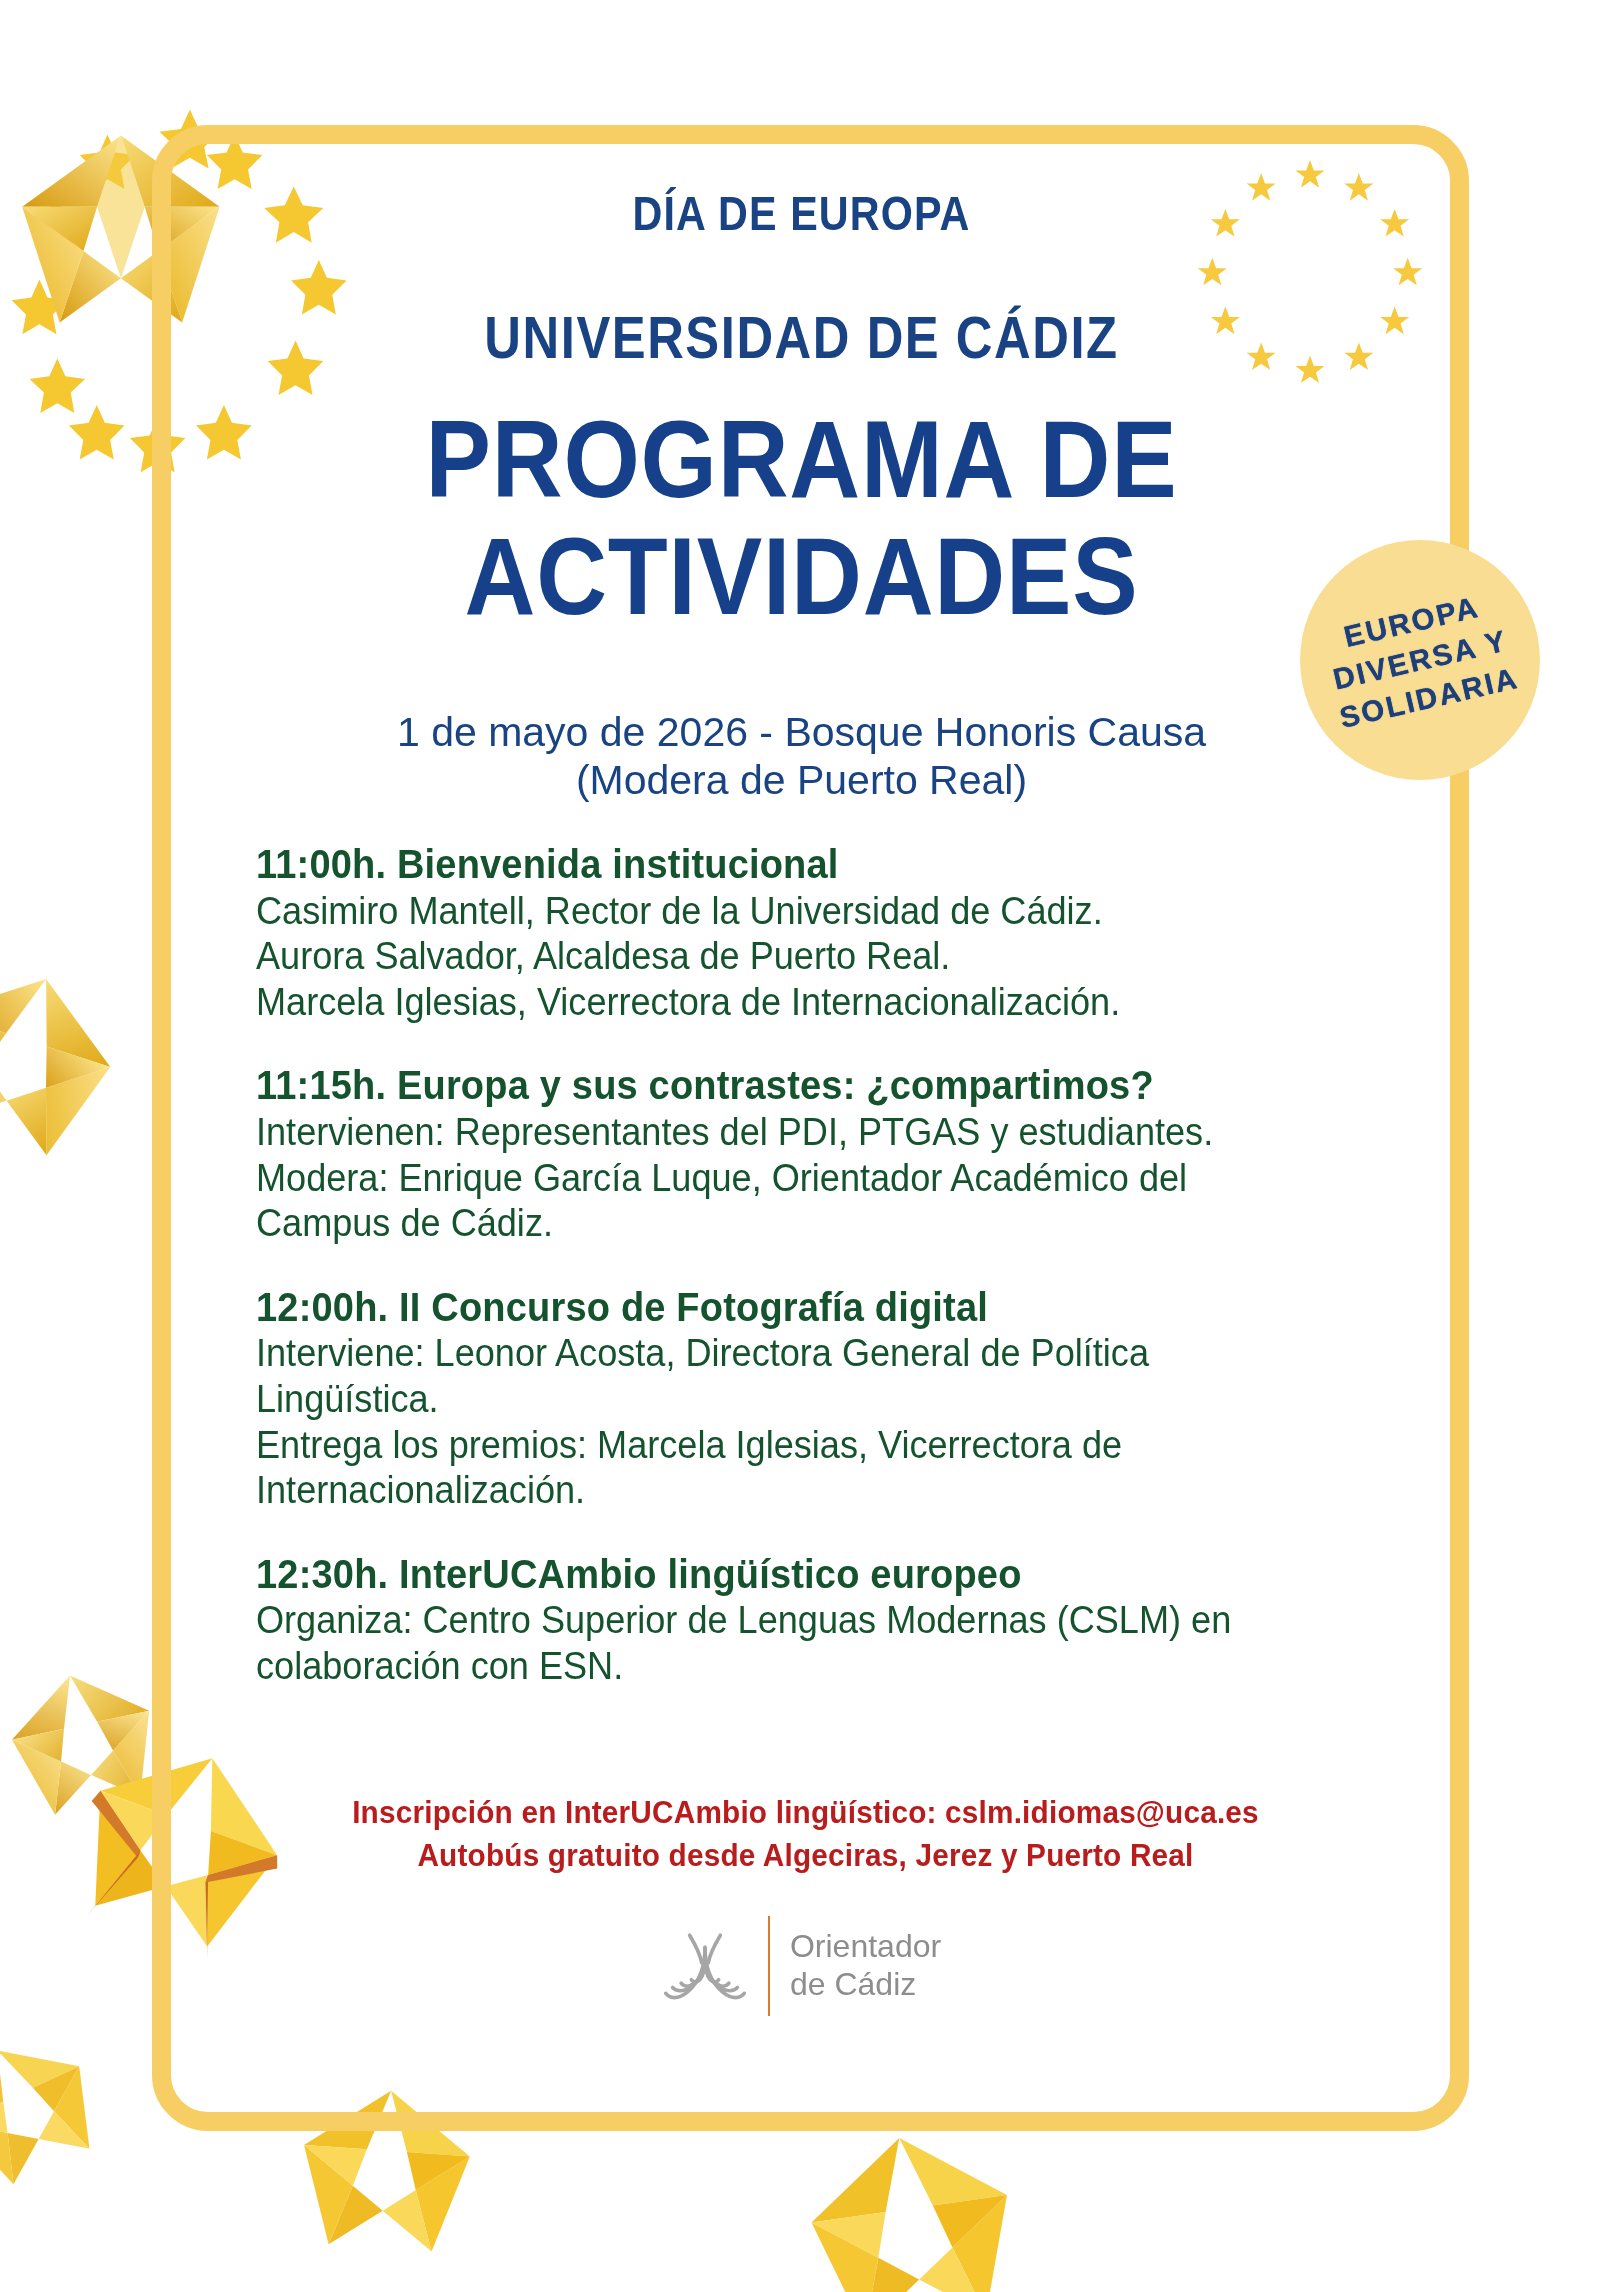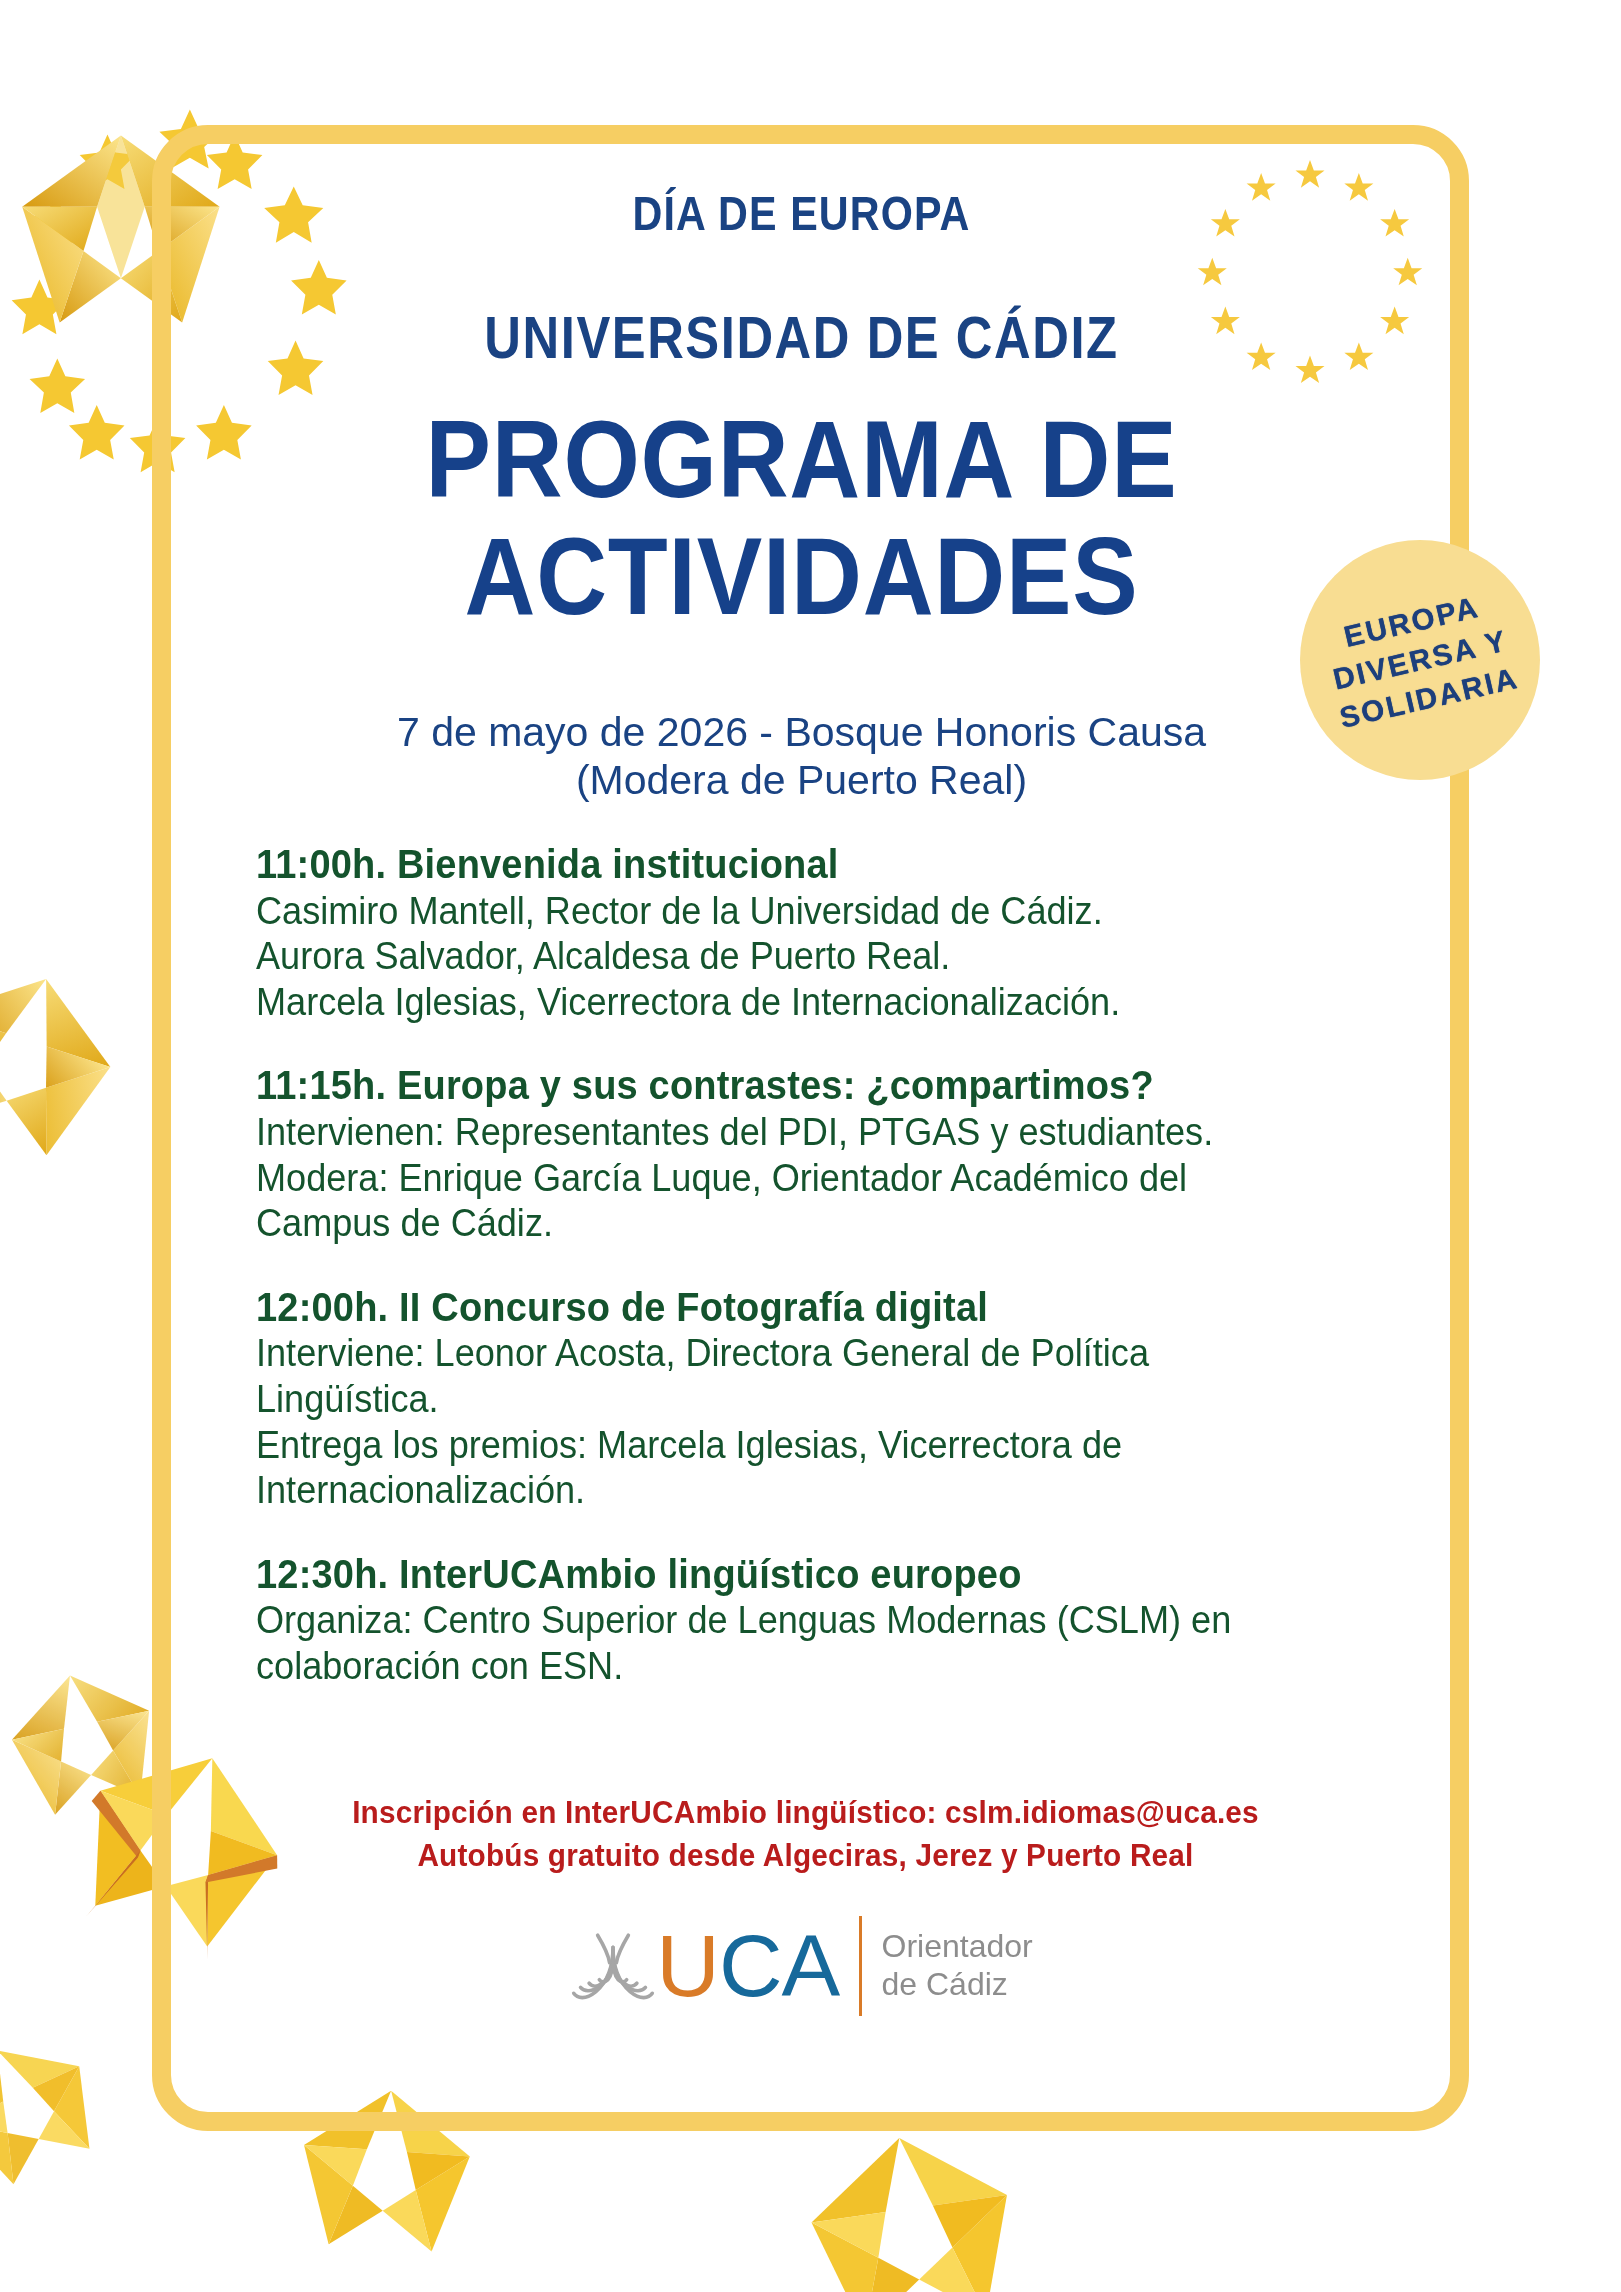--- a/index.html
+++ b/index.html
@@ -284,21 +284,21 @@
 <div id="content">
 
   <div class="kicker" id="dia-de-europa">DÍA DE EUROPA</div>
 
   <div class="kicker" id="universidad">UNIVERSIDAD DE CÁDIZ</div>
 
   <div class="bigtitle" id="title-1">PROGRAMA DE</div>
   <div class="bigtitle" id="title-2">ACTIVIDADES</div>
 
   <div class="subtitle" id="date-line">
-    <div>7 de mayo de 2026 - Bosque Honoris Causa</div>
+    <div>1 de mayo de 2026 - Bosque Honoris Causa</div>
     <div>(Modera de Puerto Real)</div>
   </div>
 
   <div id="program">
 
     <div class="block">
       <div class="b-head">11:00h. Bienvenida institucional</div>
       <div class="b-line">Casimiro Mantell, Rector de la Universidad de Cádiz.</div>
       <div class="b-line">Aurora Salvador, Alcaldesa de Puerto Real.</div>
       <div class="b-line">Marcela Iglesias, Vicerrectora de Internacionalización.</div>
@@ -342,21 +342,20 @@
           <path d="M50 30 C50 50 45 64 34 72 C24 79 16 78 12 73"></path>
           <path d="M50 30 C50 50 55 64 66 72 C76 79 84 78 88 73"></path>
           <path d="M50 34 C50 52 46 62 38 68 C31 73 25 72 22 68"></path>
           <path d="M50 34 C50 52 54 62 62 68 C69 73 75 72 78 68"></path>
           <path d="M50 38 C50 54 48 60 44 64 C40 68 36 67 34 64"></path>
           <path d="M50 38 C50 54 52 60 56 64 C60 68 64 67 66 64"></path>
           <path d="M32 12 C38 22 44 32 46 44"></path>
           <path d="M68 12 C62 22 56 32 54 44"></path>
         </g>
       </svg>
-      <span class="uca-word"><span class="u">U</span><span class="ca">CA</span></span>
       <span class="uca-div"></span>
       <span class="uca-sub">Orientador
 de Cádiz</span>
     </div>
 
 
   </div>
 
 </div>
 

